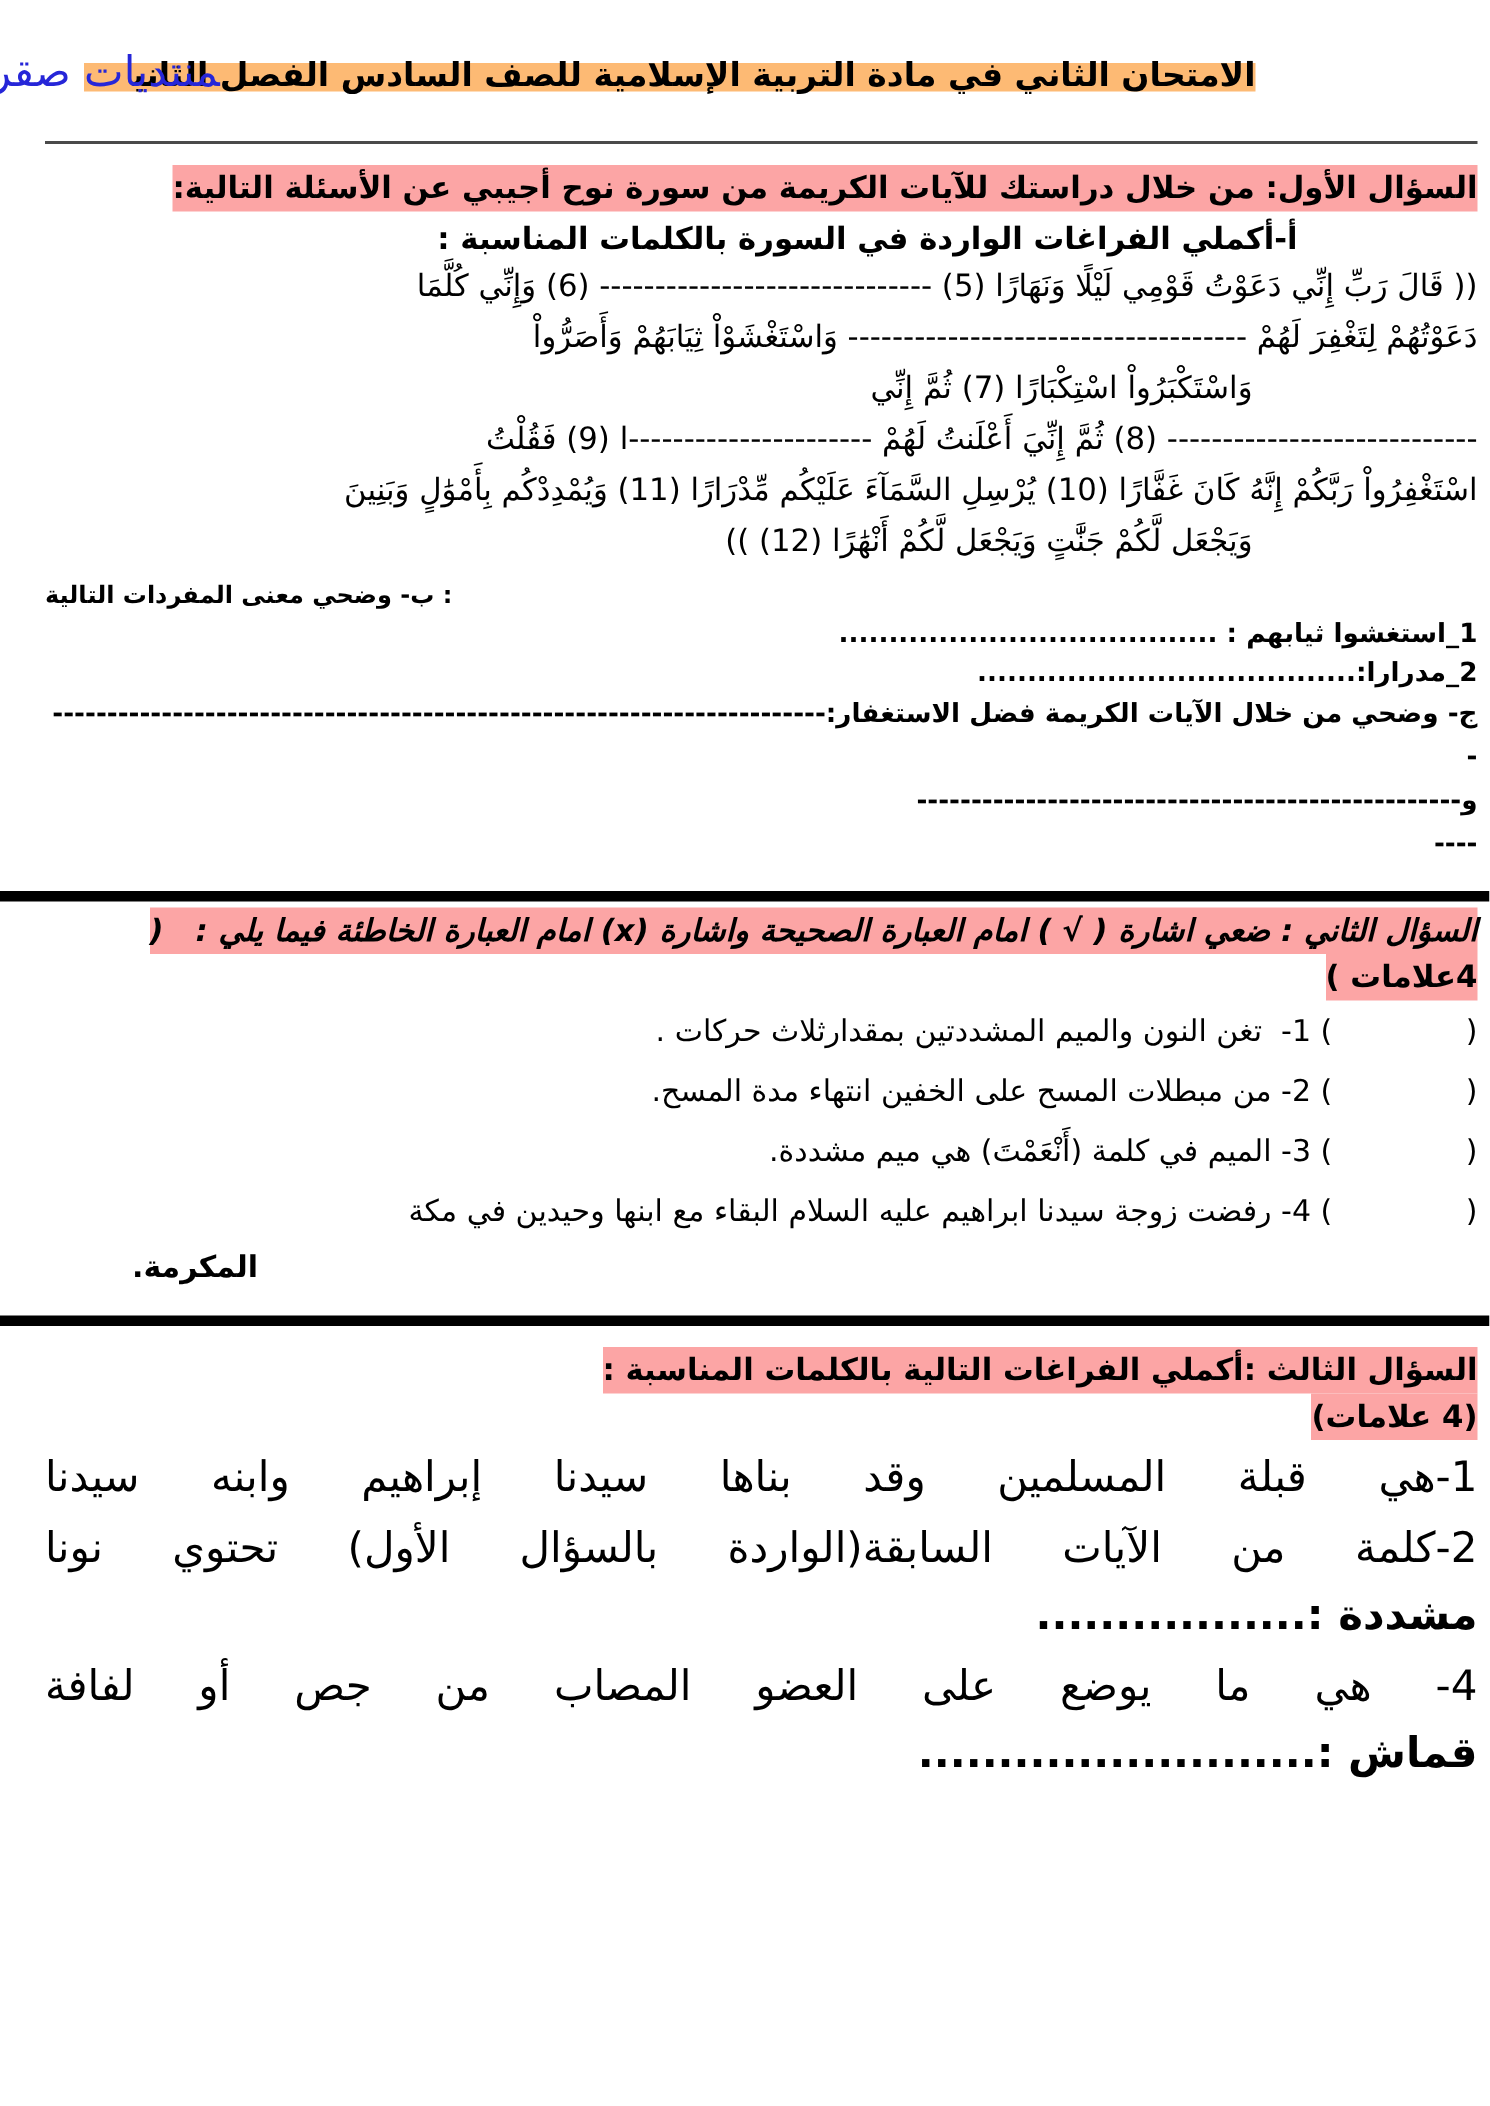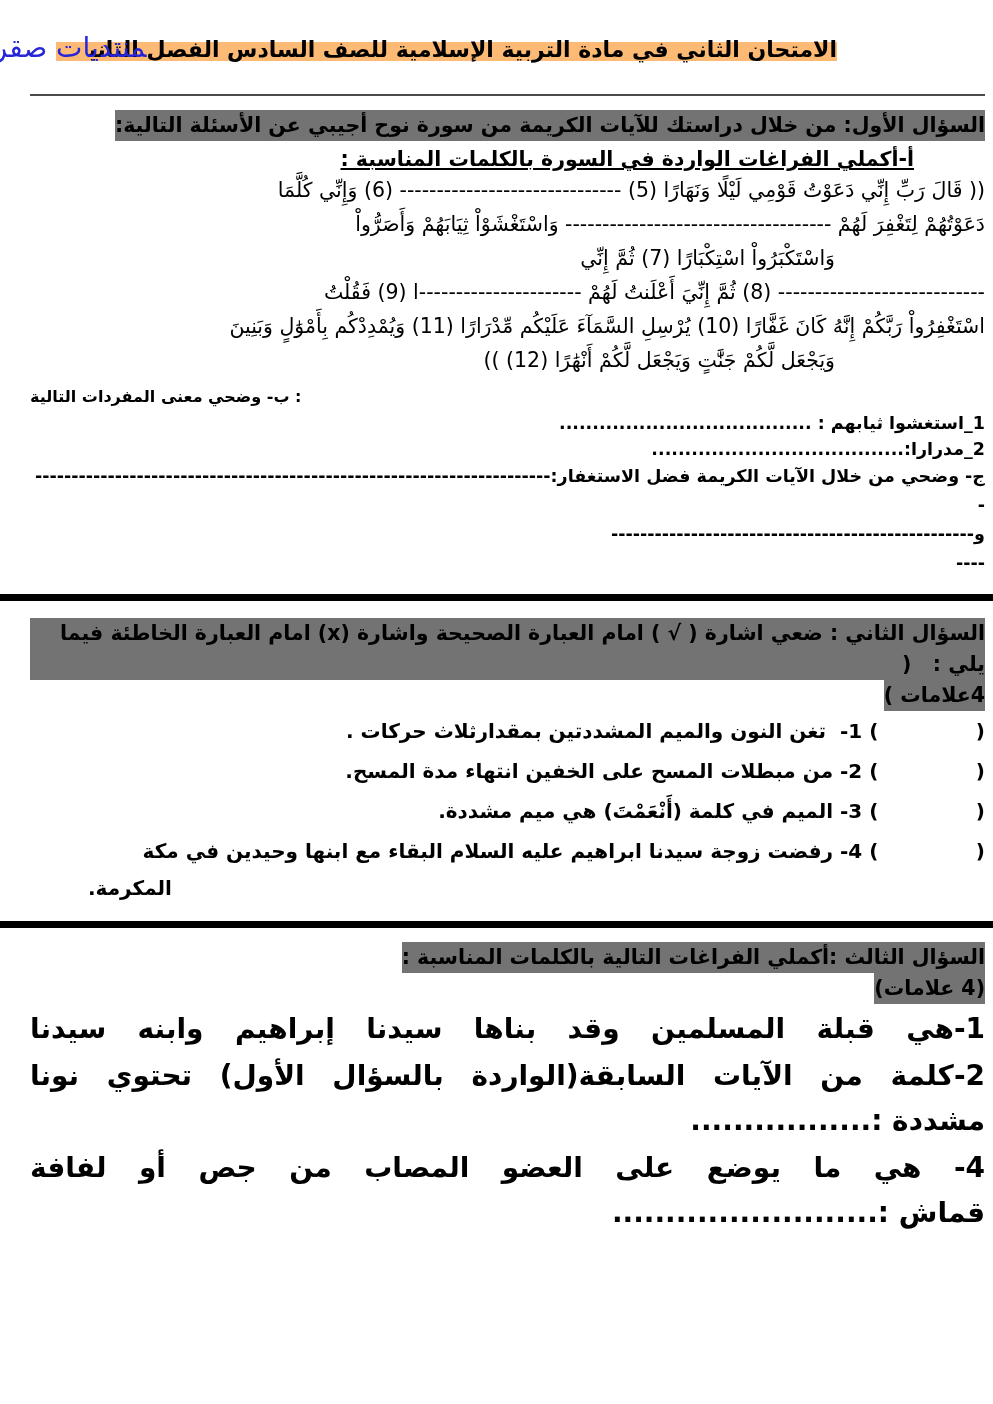--- a/index.html
+++ b/index.html
@@ -12,49 +12,49 @@
   
   .doc-title{ text-align:right; padding-right:148px; white-space:nowrap; line-height:44px;}
   .ttl-yellow{ background:#fdba74; }
   .ttl-black{ font-weight:bold; font-size:22px; }
   .ttl-blue{ color:#2626d8; font-size:28px; }
   .ttl-blue.overlap{ margin-right:-58px; position:relative; z-index:2; }
   .top-rule{ border:none; border-top:2px solid #4a4a4a; margin:20px 0 0 0; }
 
   
   .q-head-row{ text-align:right; }
-  .hl-gray{ background:#737373; display:inline-block;text-align:right; }
+  .hl-gray{ background:#fca5a5; display:inline-block;text-align:right; }
   .q-head{ font-weight:bold; font-size:20.5px; line-height:31px; white-space:pre-wrap; }
 
   
   .q1-head-row{ margin-top:14px; }
-  .part-a{ font-weight:bold; font-size:20.5px; text-align:right; margin:6px 71px 2px 0;text-decoration:underline; }
+  .part-a{ font-weight:bold; font-size:20.5px; text-align:right; margin:6px 120px 2px 0; }
   .verse{ font-size:20.5px; }
   .verse-line{ line-height:34px; white-space:pre-wrap; }
   .verse-line.indent{ margin-left:0; margin-right:150px; }
   .part-b{ font-weight:bold; font-size:16px; text-align:left; margin:10px 292px 4px 0; }
   .vocab-line{ font-weight:bold; font-size:17.5px; margin-left:48px; line-height:26px; }
   .part-c-line{ font-weight:bold; font-size:17.5px; text-align:right; line-height:29px; }
   .part-c-line.l2{ margin-left:42px; }
   .part-c-line.l3{ margin-left:42px; }
 
   
   .divider{ height:7px; background:#000; margin:16px -8px 0 -30px; }
 
   
-  .q2-head-row{ margin-top:17px; }
+  .q2-head-row{ margin-top:4px;font-style:italic; }
   .q2-marks-row{ text-align:right; }
-  .tf-item{ font-weight:bold; font-size:20px; text-align:right; line-height:40px; white-space:pre-wrap; }
+  .tf-item{ font-weight:normal; font-size:20px; text-align:right; line-height:40px; white-space:pre-wrap; }
   .tf-cont{ font-weight:bold; font-size:20px; text-align:left; margin-left:58px; line-height:34px; }
 
   
   .q3-head-row{ margin-top:14px; }
   .q3-marks-row{ text-align:right; }
   .q3-item{ margin-top:2px; }
-  .q3-l1{ font-weight:bold; font-size:28px; line-height:45px;
+  .q3-l1{ font-weight:normal; font-size:28px; line-height:45px;
           text-align:justify; text-align-last:justify; }
   .q3-l2{ font-weight:bold; font-size:28px; line-height:45px; text-align:right; }
 </style>
 </head>
 <body>
 
 <div class="page">
 
   <div class="doc-title">
     <span class="ttl-yellow"><span class="ttl-black">الامتحان الثاني في مادة التربية الإسلامية للصف السادس  الفصل الثاني</span><span class="ttl-blue overlap">منتديات</span></span><span class="ttl-blue"> صقر الجنوب</span>

